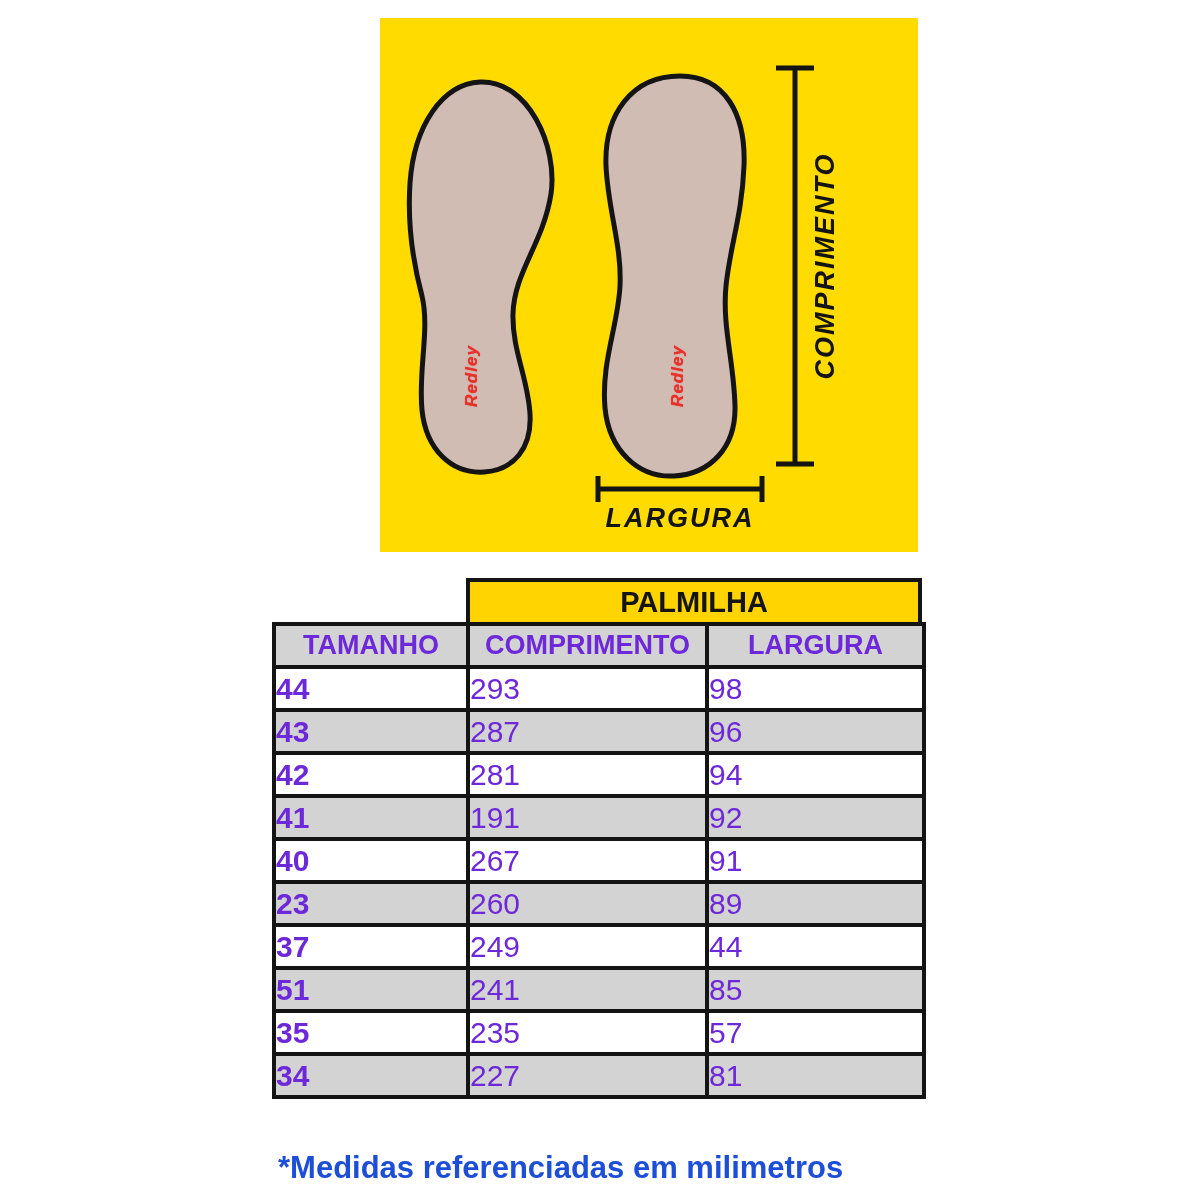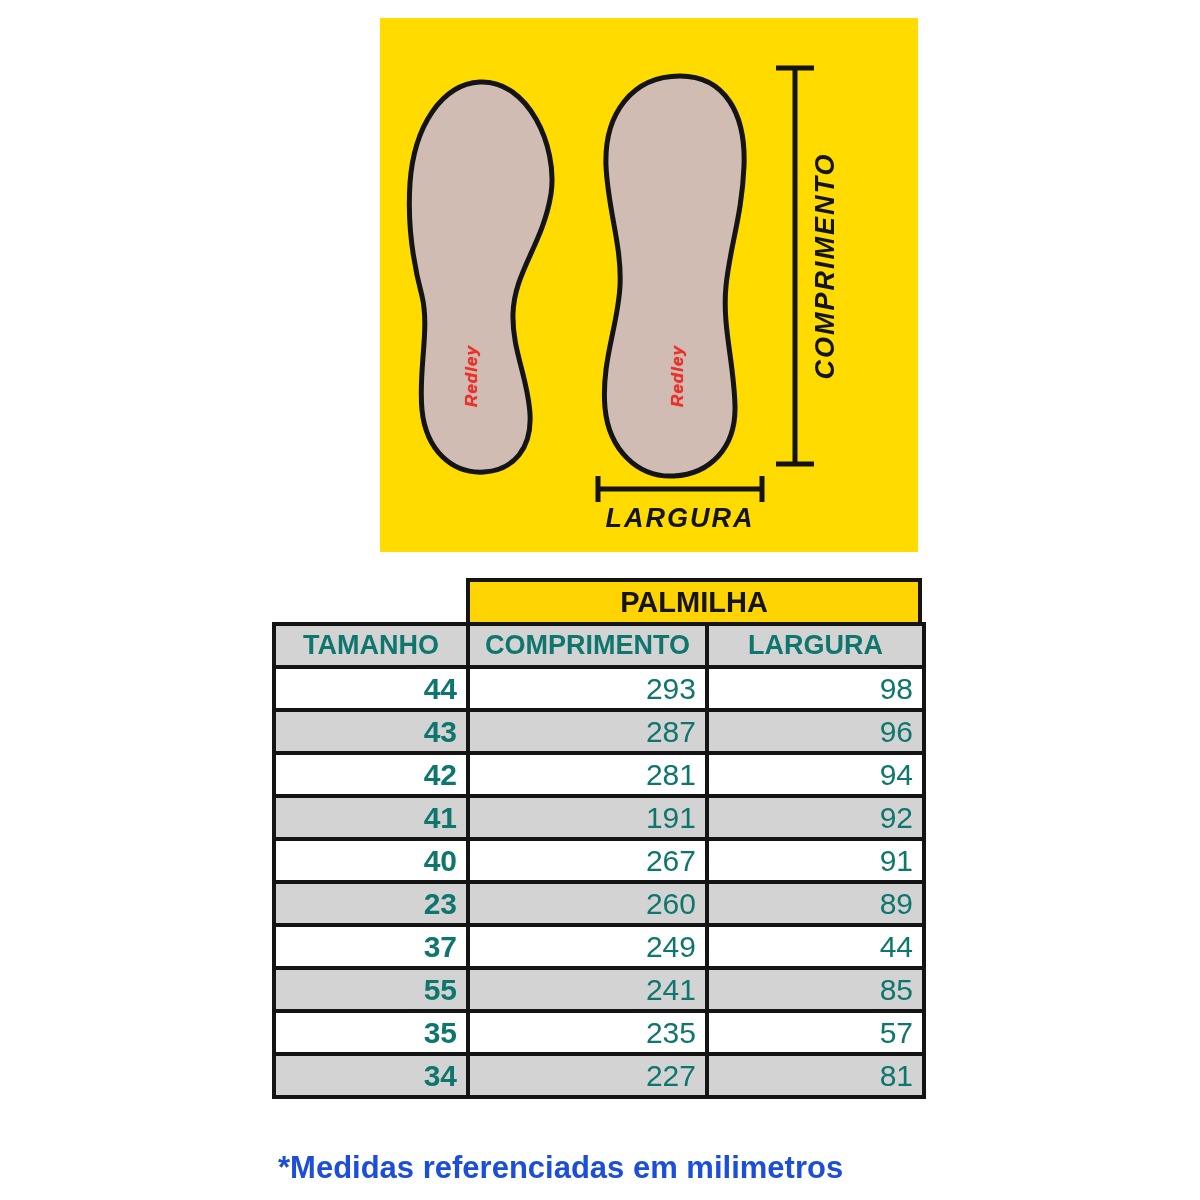--- a/index.html
+++ b/index.html
@@ -60,30 +60,30 @@
     font-weight: bold; font-size: 29px; color: #141414;
   }
   table.size-table {
     position: absolute; left: 272px; top: 622px;
     border-collapse: collapse; table-layout: fixed;
     width: 650px;
   }
   .size-table th, .size-table td {
     border: 4px solid #141414;
     height: 43px; box-sizing: border-box;
-    color: #0f766e;
+    color: #6d28d9;
     overflow: hidden;
   }
   .size-table th {
     background: #D3D3D3;
     font-weight: bold; font-size: 27px;
     text-align: center; padding: 0;
   }
   .size-table td {
-    font-size: 30px; text-align: right;
+    font-size: 30px; text-align: left;
     padding: 0 9px 0 0;
     background: #ffffff;
   }
   .size-table td.size { font-weight: bold; }
   .size-table tbody tr:nth-child(even) td { background: #D3D3D3; }
 
   
   .footer-note {
     position: absolute; left: 278px; top: 1150px;
     font-size: 31px; font-weight: bold;
@@ -185,21 +185,21 @@
         <td class="size">23</td>
         <td>260</td>
         <td>89</td>
       </tr>
       <tr>
         <td class="size">37</td>
         <td>249</td>
         <td>44</td>
       </tr>
       <tr>
-        <td class="size">55</td>
+        <td class="size">51</td>
         <td>241</td>
         <td>85</td>
       </tr>
       <tr>
         <td class="size">35</td>
         <td>235</td>
         <td>57</td>
       </tr>
       <tr>
         <td class="size">34</td>

